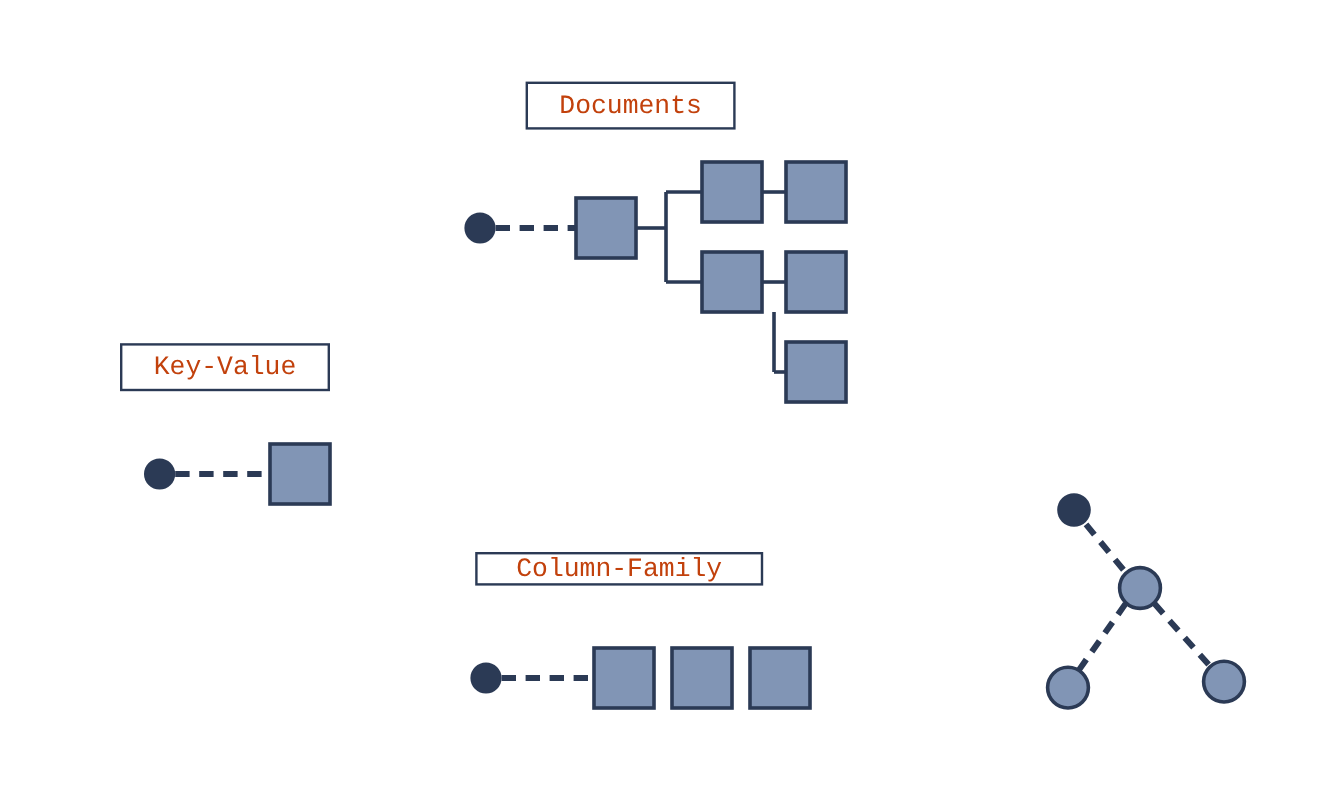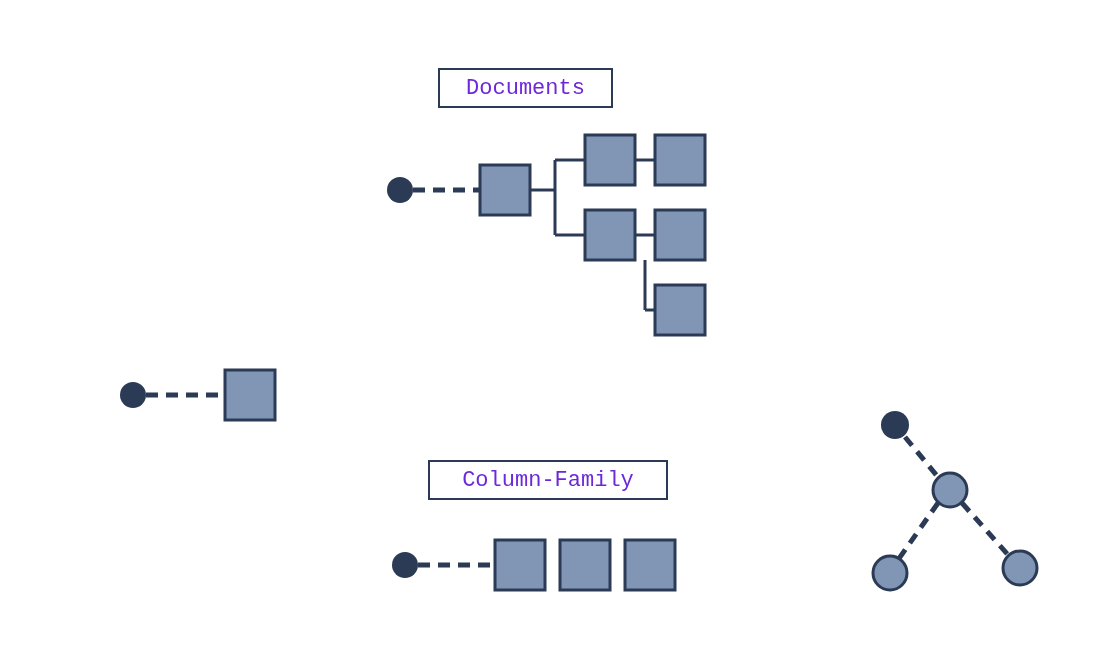--- a/index.html
+++ b/index.html
@@ -12,21 +12,21 @@
   }
   .canvas {
     position: relative;
     width: 1120px;
     height: 672px;
   }
   .label-box {
     position: absolute;
     border: 2px solid #2b3a55;
     background: #ffffff;
-    color: #6d28d9;
+    color: #c2410c;
     font-size: 22px;
     display: flex;
     align-items: center;
     justify-content: center;
     padding: 4px 16px;
     box-sizing: border-box;
     white-space: nowrap;
     text-align: center;
   }
   svg { position: absolute; left: 0; top: 0; }
@@ -89,17 +89,18 @@
 
     <line x1="938" y1="503" x2="898" y2="560" stroke="#2b3a55" stroke-width="5" stroke-dasharray="11 8"></line>
     <circle cx="890" cy="573" r="17" fill="#8195b5" stroke="#2b3a55" stroke-width="3"></circle>
 
     <line x1="962" y1="503" x2="1010" y2="557" stroke="#2b3a55" stroke-width="5" stroke-dasharray="11 8"></line>
     <circle cx="1020" cy="568" r="17" fill="#8195b5" stroke="#2b3a55" stroke-width="3"></circle>
   </svg>
 
   <div class="label-box" style="left:438px; top:68px; width:175px; height:40px;">Documents</div>
 
+  <div class="label-box" style="left:100px; top:286px; width:175px; height:40px;">Key-Value</div>
 
-  <div class="label-box" style="left:396px; top:460px; width:240px; height:40px;margin-left:32px;">Column-Family</div>
+  <div class="label-box" style="left:396px; top:460px; width:240px; height:28px;">Column-Family</div>
 
 
 </div>
 
 </body></html>

